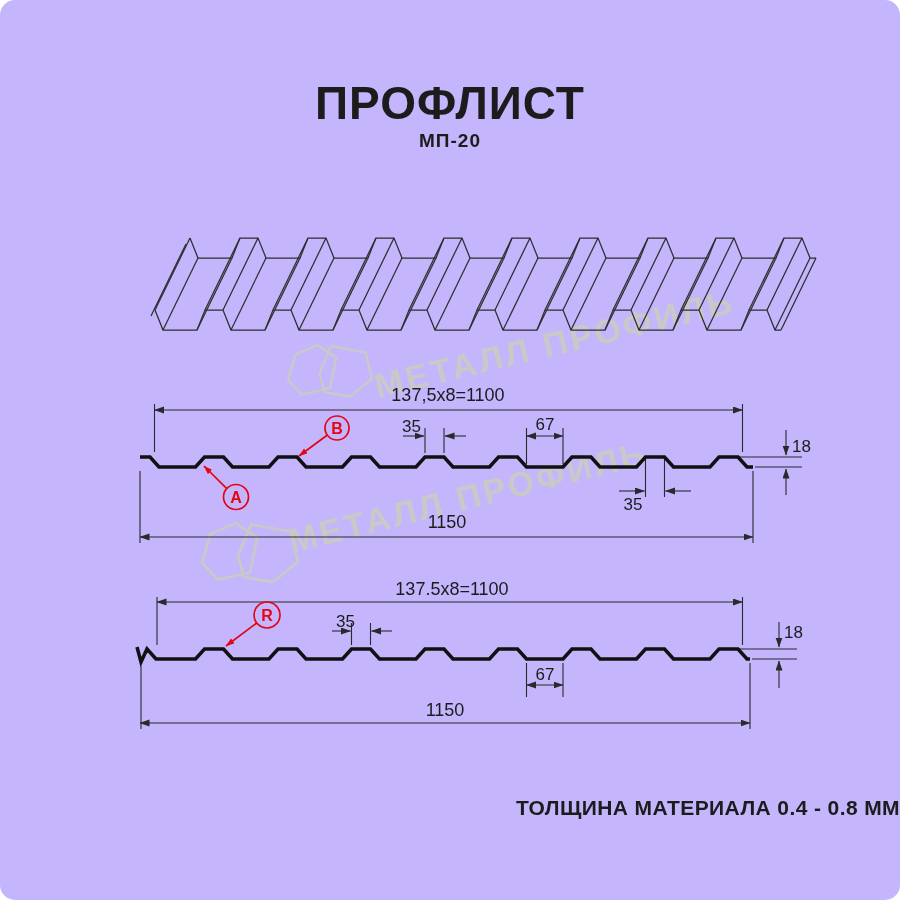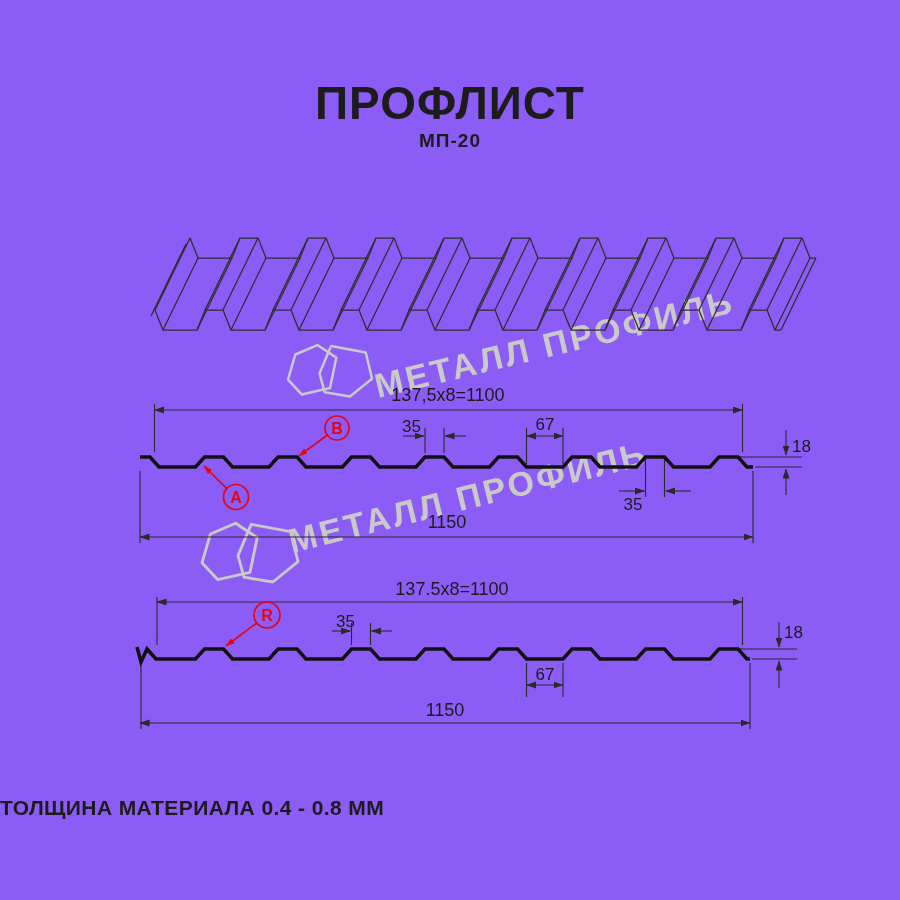--- a/index.html
+++ b/index.html
@@ -1,23 +1,23 @@
 <!DOCTYPE html>
 <html><head>
 <meta charset="utf-8">
 <style>
   html,body{margin:0;padding:0;background:#fff;}
-  .page{position:relative;width:900px;height:900px;background:#8b5cf6;overflow:hidden;
-        font-family:"Liberation Sans",sans-serif;color:#1c1c1c;
+  .page{position:relative;width:900px;height:900px;background:#c4b5fd;overflow:hidden;
+        font-family:"Liberation Sans",sans-serif;color:#1c1c1c;border-radius:15px;
         --red:#e30613;--ink:#1c1c1c;--wm:#c9c9c9;}
   .title{position:absolute;top:76px;left:0;width:900px;text-align:center;
          font-size:46px;font-weight:800;letter-spacing:1px;color:var(--ink);}
   .subtitle{position:absolute;top:130px;left:0;width:900px;text-align:center;
          font-size:19px;font-weight:600;letter-spacing:1px;color:var(--ink);}
-  .footer{position:absolute;top:796px;left:0;width:900px;text-align:left;
+  .footer{position:absolute;top:796px;left:0;width:900px;text-align:right;
          font-size:21px;font-weight:600;letter-spacing:.4px;color:var(--ink);}
   svg.cv{position:absolute;top:0;left:0;}
   .thick{stroke:#111;stroke-width:3.5;fill:none;stroke-linejoin:miter;}
   .thin{stroke:#2a2a2a;stroke-width:1.1;fill:none;}
   .wire{stroke:#2e2e2e;stroke-width:1.25;fill:none;stroke-linejoin:miter;}
   .red{stroke:var(--red);stroke-width:1.7;fill:none;}
   .dimtext{font-family:"Liberation Sans",sans-serif;font-size:17px;fill:var(--ink);}
   .bigdim{font-size:18px;}
   .redtext{font-family:"Liberation Sans",sans-serif;font-size:16px;font-weight:600;fill:var(--red);}
   .wmtext{font-family:"Liberation Sans",sans-serif;font-size:34px;font-weight:700;

